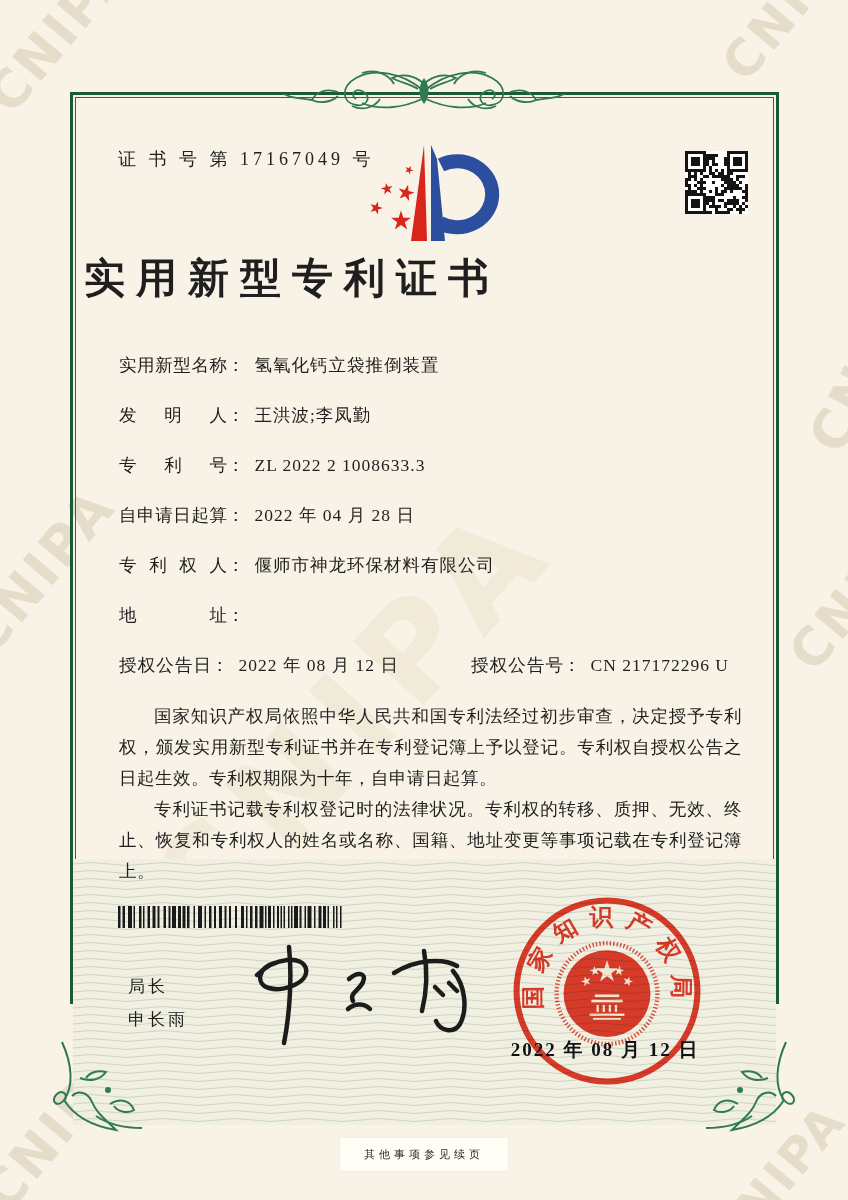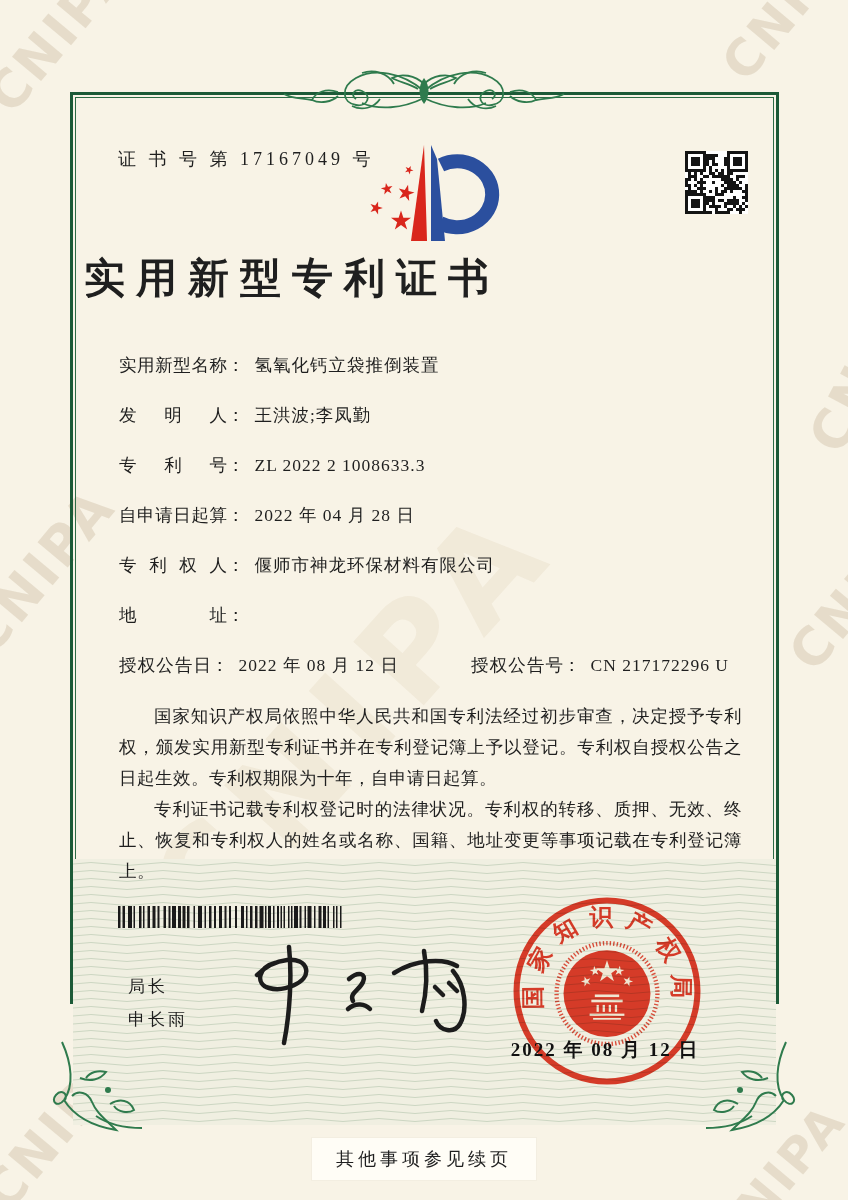--- a/index.html
+++ b/index.html
@@ -72,21 +72,21 @@
     font-size:15px;letter-spacing:3px;z-index:2;}
   
   .ornament-top{position:absolute;left:282px;top:54px;z-index:3;}
   .corner{position:absolute;z-index:3;}
   .corner-left{left:50px;top:1040px;}
   .corner-right{left:698px;top:1040px;transform:scaleX(-1);}
   
   .cont-box{
     position:absolute;left:424px;top:1138px;transform:translateX(-50%);
     background:#fffdf6;padding:9px 24px;z-index:2;
-    font-size:18px;letter-spacing:4px;box-shadow:0 0 0 1px rgba(0,0,0,0.02);
+    font-size:11px;letter-spacing:4px;box-shadow:0 0 0 1px rgba(0,0,0,0.02);
   }
 </style>
 </head>
 <body>
 
 <div class="page">
 
   <span class="wm wm1">CNIPA</span>
   <span class="wm wm2">CNIPA</span>
   <span class="wm wm3">CNIPA</span>

